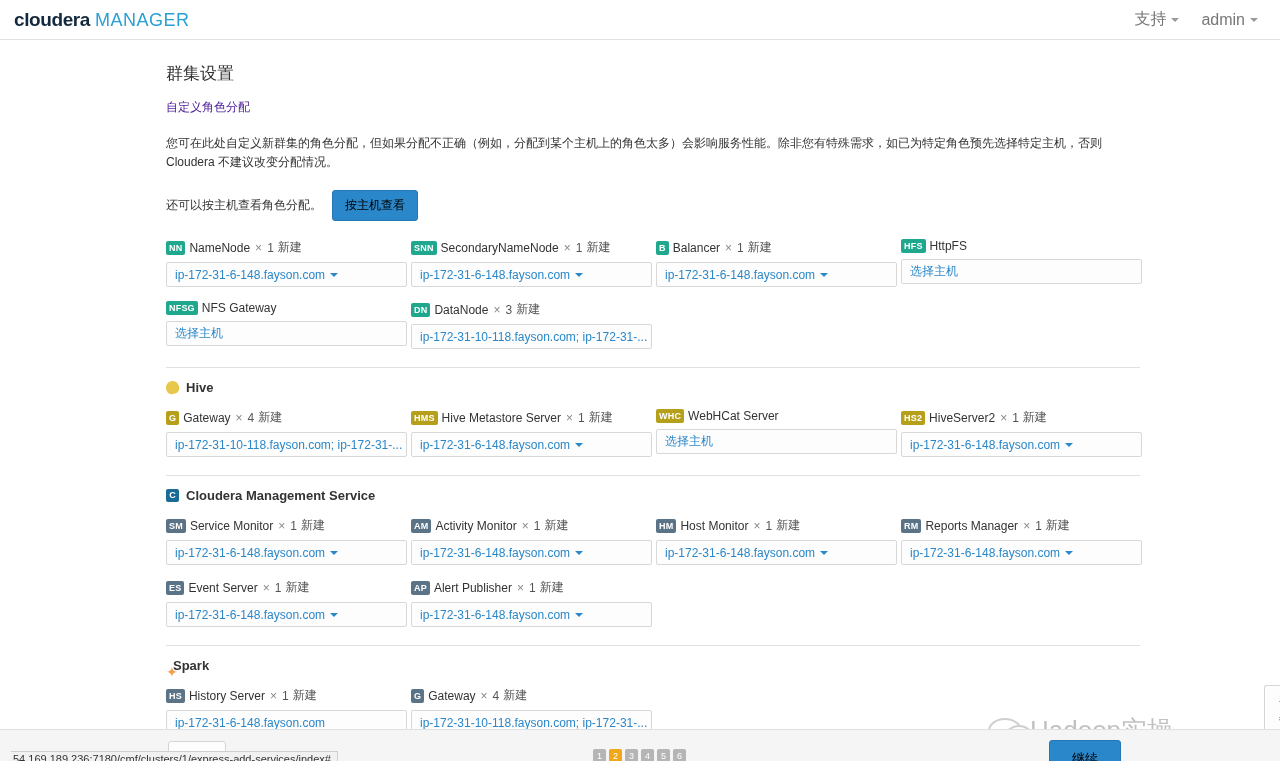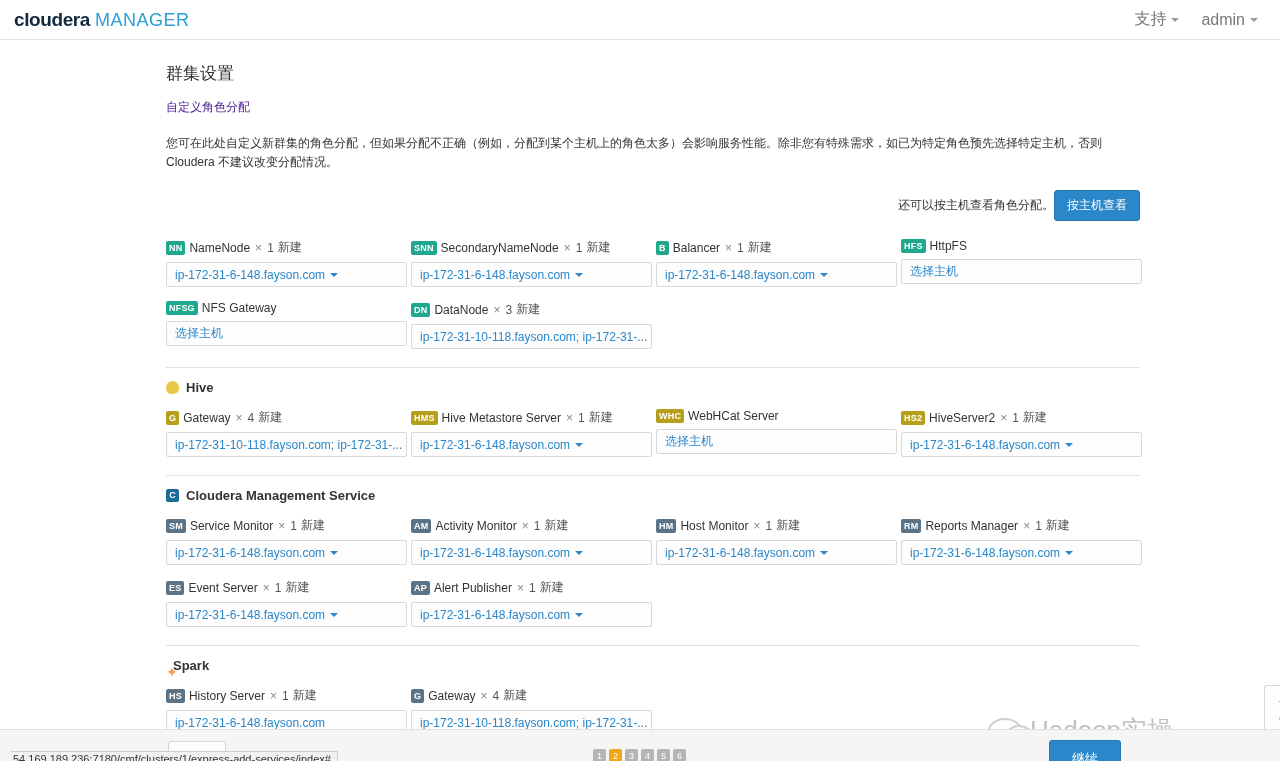--- a/index.html
+++ b/index.html
@@ -83,27 +83,27 @@
   .desc {
     font-size: 12px;
     color: #333;
     line-height: 19px;
     max-width: 942px;
     margin-bottom: 18px;
   }
   .byhost-row {
     display: flex;
     align-items: center;
+    gap: 10px;
     margin-bottom: 18px;
-    justify-content: flex-end;
   }
   .byhost-label { font-size: 12px; color:#333; }
   .btn-primary {
     background: #2a87c9;
-    color: #ffffff;
+    color: #000000;
     border: 1px solid #2477b3;
     border-radius: 3px;
     font-size: 12px;
     padding: 6px 12px;
     cursor: pointer;
     font-family: inherit;
   }
   .btn-default {
     background: #fdfdfd;
     color: #2a87c9;

